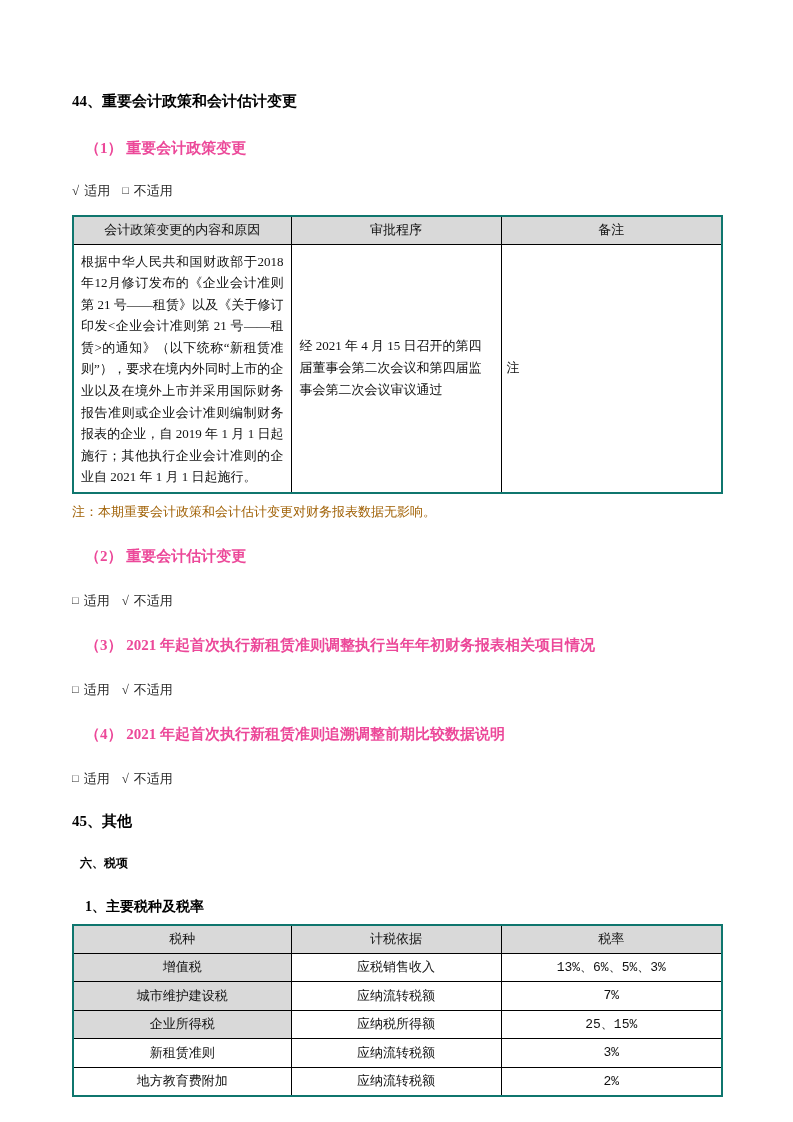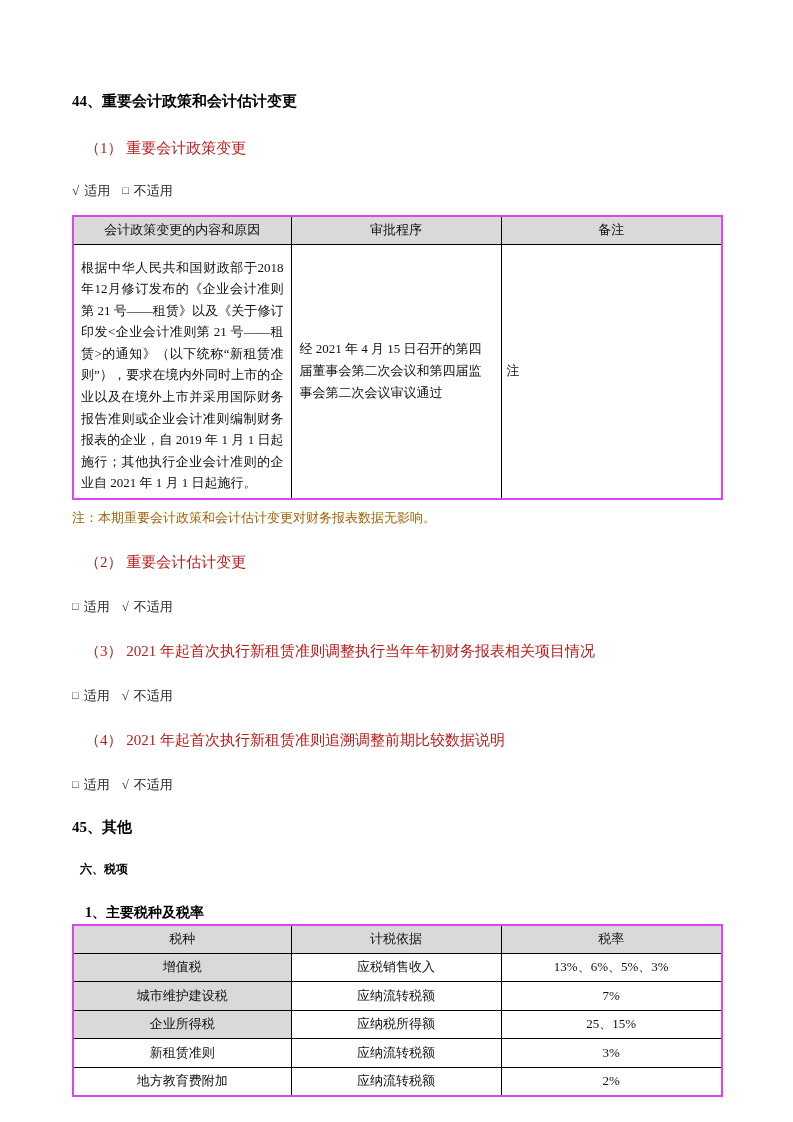--- a/index.html
+++ b/index.html
@@ -6,54 +6,54 @@
   html, body { margin: 0; padding: 0; }
   body {
     width: 793px; height: 1122px;
     background: #ffffff;
     font-family: "Liberation Serif", "DejaVu Serif", serif;
     color: #1a1a1a;
   }
   .page { width: 793px; height: 1122px; padding: 0 72px; overflow: hidden; }
 
   .h-num   { font-weight: bold; font-size: 15px; color: #000; margin: 0; }
-  .h-sub   { font-weight: normal; font-size: 15px; color: #b91c1c; margin: 0 0 0 13px; }
+  .h-sub   { font-weight: bold; font-size: 15px; color: #ec4899; margin: 0 0 0 13px; }
   .h-big   { font-weight: bold; font-size: 12px; color: #000; margin: 8px; }
   .h-small { font-weight: bold; font-size: 14px; color: #000; margin: 0 0 0 13px; }
 
   #h44    { margin-top: 92px; }
   #h44-1  { margin-top: 28px; }
   #apply1 { margin-top: 24px; }
   #tbl1   { margin-top: 15px; }
   #note1  { margin-top: 9px; }
   #h44-2  { margin-top: 26px; }
   #apply2 { margin-top: 26px; }
   #h44-3  { margin-top: 26px; }
   #apply3 { margin-top: 26px; }
   #h44-4  { margin-top: 26px; }
   #apply4 { margin-top: 26px; }
   #h45    { margin-top: 24px; }
   #h6     { margin-top: 24px; }
   #h6-1   { margin-top: 26px; }
-  #tbl2   { margin-top: 2px; }
+  #tbl2   { margin-top: 8px; font-family: Liberation Mono, monospace; }
 
   .apply-line { font-size: 13px; color: #2b2b2b; }
   .apply-line .mark { display: inline-block; margin-right: 5px; }
   .apply-line .mark-box { font-size: 11px; position: relative; top: -1px; }
   .apply-line .lbl { display: inline-block; margin-right: 12px; }
 
   .note-line { font-size: 13px; color: #a16207; }
 
-  table { border-collapse: collapse; table-layout: fixed; width: 649px; border: 2px solid #d946ef; }
+  table { border-collapse: collapse; table-layout: fixed; width: 649px; border: 2px solid #0f766e; }
   th, td { border: 1px solid #000; font-size: 13px; font-weight: normal; color: #111; }
   th { height: 28px; text-align: center; vertical-align: middle; padding: 2px 4px; }
   .hdr-bg { background: #d9d9d9; }
   .shaded { background: #d9d9d9; }
 
-  #tbl1 td.cell-content { vertical-align: top; text-align: justify; padding: 12px 7px 4px 7px; line-height: 21.6px; }
+  #tbl1 td.cell-content { vertical-align: top; text-align: justify; padding: 6px 7px 4px 7px; line-height: 21.6px; }
   #tbl1 td.cell-approval { vertical-align: middle; text-align: left; padding: 17px 8px; line-height: 22px; }
   #tbl1 td.cell-remark { vertical-align: middle; text-align: left; padding: 4px 5px; }
 
   #tbl2 td { height: 28.5px; vertical-align: middle; padding: 2px 7px; text-align: center; }
 </style>
 </head>
 <body>
 
 <div class="page">
 

